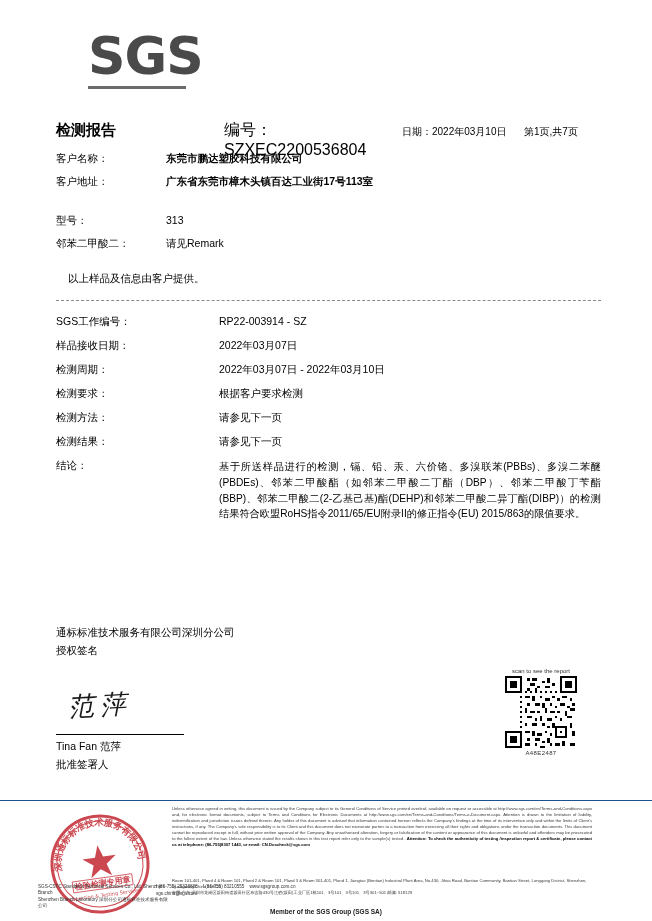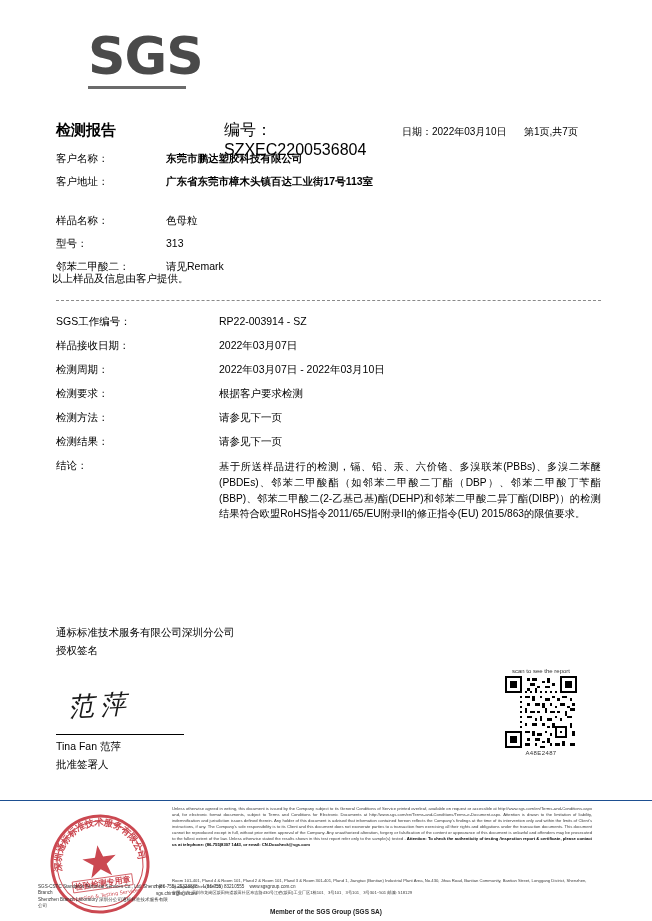--- a/index.html
+++ b/index.html
@@ -88,21 +88,21 @@
     font-size: 10.5px;
     color: #000;
     flex: 1;
   }
   .fvalue.bold { font-weight: bold; }
 
   .block-a { top: 152px; }
   .block-b { top: 214px; }
   .note {
     position: absolute;
-    left: 52px;
+    left: 68px;
     top: 272px;
     font-size: 10.5px;
     color: #000;
   }
 
   .divider {
     position: absolute;
     left: 56px;
     width: 545px;
     border-top: 1px dashed #8a8a8a;
@@ -299,24 +299,20 @@
       <div class="flabel">客户名称：</div>
       <div class="fvalue bold">东莞市鹏达塑胶科技有限公司</div>
     </div>
     <div class="frow">
       <div class="flabel">客户地址：</div>
       <div class="fvalue bold">广东省东莞市樟木头镇百达工业街17号113室</div>
     </div>
   </div>
 
   <div class="fields block-b">
-    <div class="frow">
-      <div class="flabel">样品名称：</div>
-      <div class="fvalue">色母粒</div>
-    </div>
     <div class="frow">
       <div class="flabel">型号：</div>
       <div class="fvalue">313</div>
     </div>
     <div class="frow">
       <div class="flabel">邻苯二甲酸二：</div>
       <div class="fvalue">请见Remark</div>
     </div>
   </div>
 

